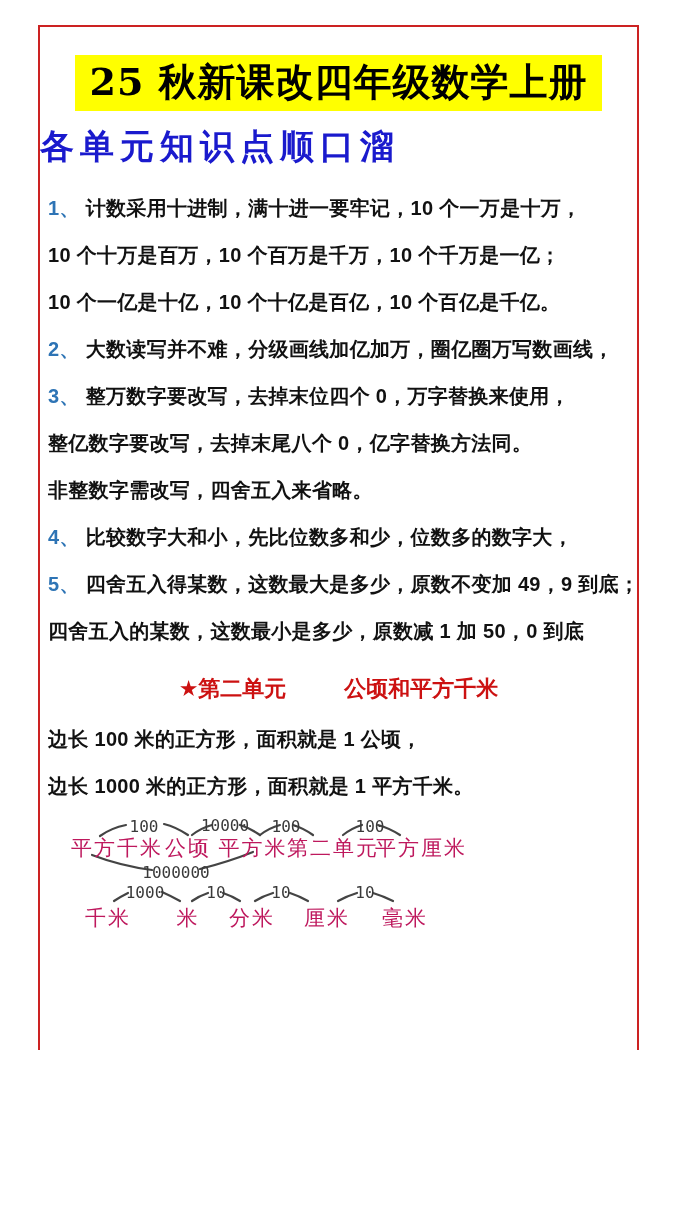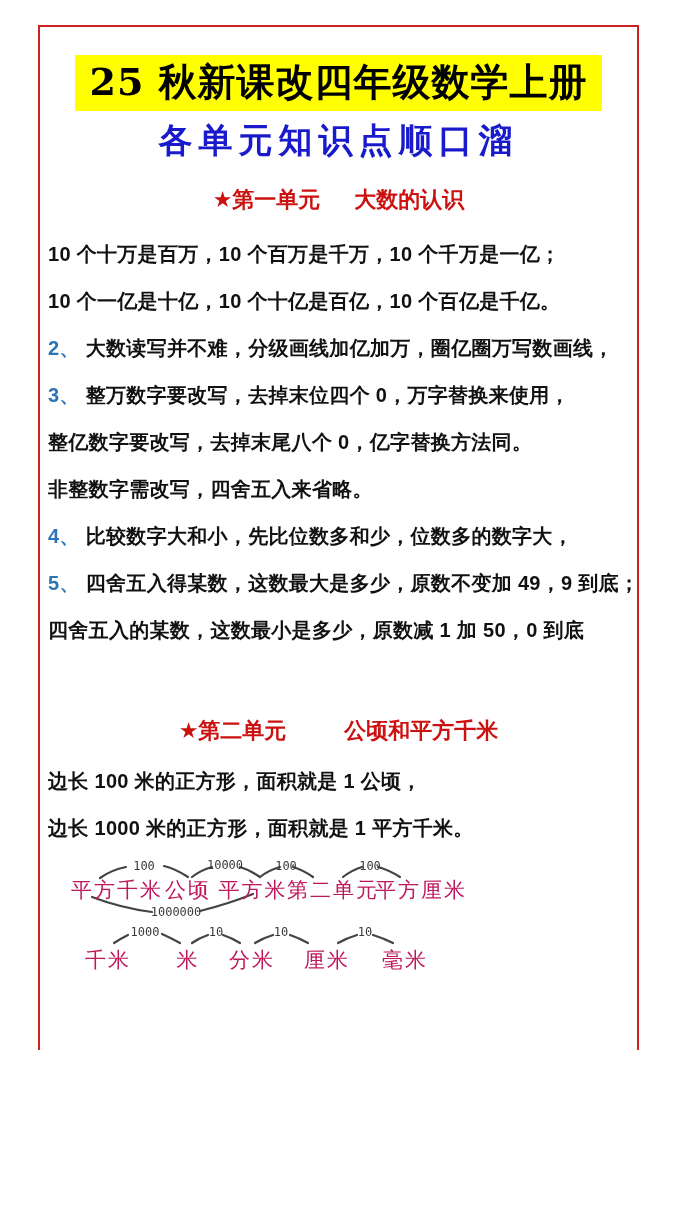--- a/index.html
+++ b/index.html
@@ -31,37 +31,36 @@
     color: #000000;
     letter-spacing: 1px;
     white-space: nowrap;
   }
   .page-subtitle {
     font-family: "DejaVu Serif", "Liberation Serif", serif;
     font-weight: bold;
     font-size: 34px;
     line-height: 46px;
     color: #1a1acd;
-    text-align: center;
-    margin-top: 6px;
+    margin-top: 12px;
     letter-spacing: 6px;
     white-space: nowrap;
   }
   .section-header {
     text-align: center;
     font-weight: bold;
     font-size: 22px;
     line-height: 30px;
     color: #cc1111;
     white-space: nowrap;
   }
   .section-header .gap1 { display: inline-block; width: 34px; }
   .section-header .gap2 { display: inline-block; width: 58px; }
   .sec1-header { margin-top: 22px; }
-  .sec2-header { margin-top: 62px; }
+  .sec2-header { margin-top: 19px; }
   .body-block { margin-top: 16px; padding-left: 8px; padding-right: 4px; }
   .sec2-block { margin-top: 12px; padding-left: 8px; }
   .line {
     font-weight: bold;
     font-size: 20px;
     line-height: 47px;
     color: #111111;
     white-space: nowrap;
     letter-spacing: 0.3px;
   }
@@ -80,42 +79,40 @@
     font-size: 21px;
     font-weight: normal;
     color: #be185d;
     letter-spacing: 2px;
     white-space: nowrap;
   }
   .factor-label {
     position: absolute;
     transform: translateX(-50%);
     font-family: "DejaVu Sans Mono", "Liberation Mono", monospace;
-    font-size: 12px;
+    font-size: 16px;
     color: #3a3a3a;
     white-space: nowrap;
   }
 </style>
 </head>
 <body>
 
 <div class="canvas">
   <div class="page">
 
     <div class="title-wrap">
       <span class="title-highlight"><span class="page-title">25 秋新课改四年级数学上册</span></span>
     </div>
 
     <div class="page-subtitle">各单元知识点顺口溜</div>
 
-    <div class="section-header sec1-header">
-      <span>★第一单元</span><span class="gap1"></span><span>大数的认识</span>
-    </div>
 
     <div class="body-block">
+      <div class="line"><span class="num">1、</span><span>计数采用十进制，满十进一要牢记，10 个一万是十万，</span></div>
       <div class="line"><span>10 个十万是百万，10 个百万是千万，10 个千万是一亿；</span></div>
       <div class="line"><span>10 个一亿是十亿，10 个十亿是百亿，10 个百亿是千亿。</span></div>
       <div class="line"><span class="num">2、</span><span>大数读写并不难，分级画线加亿加万，圈亿圈万写数画线，</span></div>
       <div class="line"><span class="num">3、</span><span>整万数字要改写，去掉末位四个 0，万字替换来使用，</span></div>
       <div class="line"><span>整亿数字要改写，去掉末尾八个 0，亿字替换方法同。</span></div>
       <div class="line"><span>非整数字需改写，四舍五入来省略。</span></div>
       <div class="line"><span class="num">4、</span><span>比较数字大和小，先比位数多和少，位数多的数字大，</span></div>
       <div class="line"><span class="num">5、</span><span>四舍五入得某数，这数最大是多少，原数不变加 49，9 到底；</span></div>
       <div class="line"><span>四舍五入的某数，这数最小是多少，原数减 1 加 50，0 到底</span></div>
     </div>

